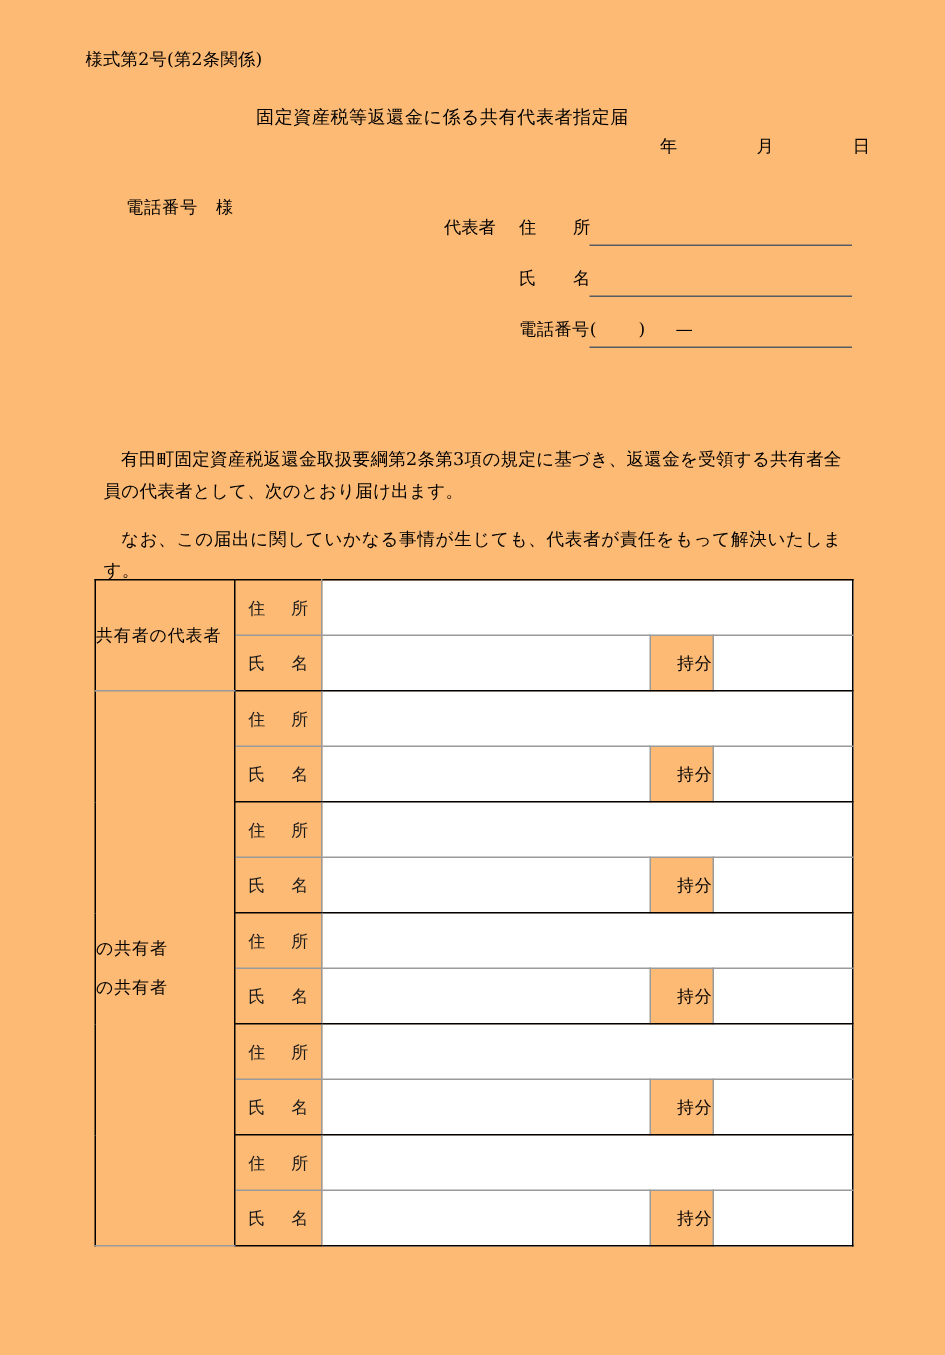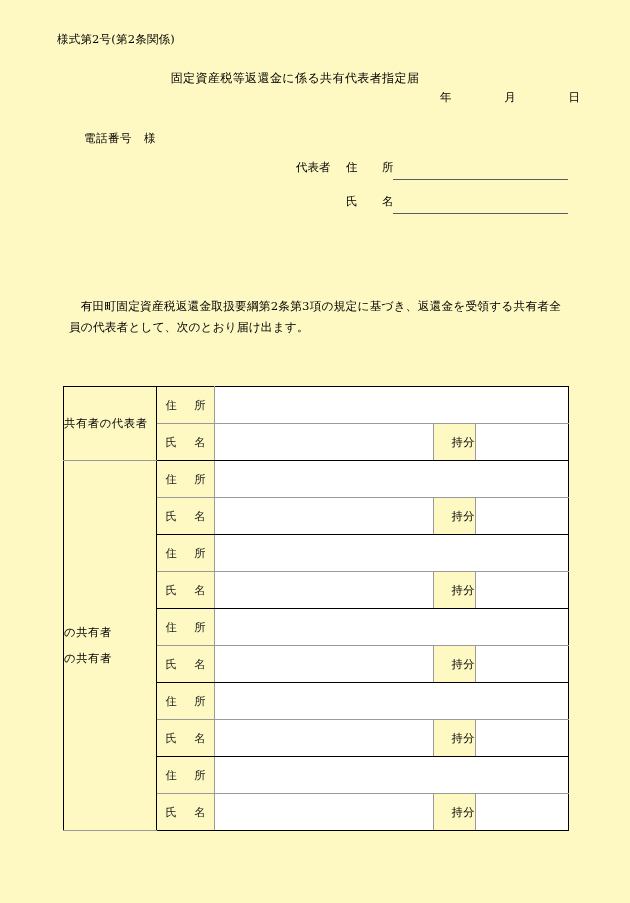--- a/index.html
+++ b/index.html
@@ -8,21 +8,21 @@
     background: #ffffff;
   }
   body {
     font-family: "DejaVu Serif", "Liberation Serif", serif;
     color: #000000;
   }
   #page {
     position: relative;
     width: 630px;
     height: 903px;
-    background: #fef9c3;
+    background: #fdba74;
     overflow: hidden;
     font-size: 11px;
   }
 
   
   .form-no {
     position: absolute;
     left: 57px;
     top: 32px;
     font-size: 11.5px;
@@ -54,21 +54,21 @@
     top: 131px;
     font-size: 11.5px;
     letter-spacing: 0.5px;
     white-space: nowrap;
   }
 
   
   .rep-block {
     position: absolute;
     left: 296px;
-    top: 158px;
+    top: 142px;
     width: 275px;
   }
   .rep-row {
     position: relative;
     height: 34px;
   }
   .rep-prefix {
     position: absolute;
     left: 0;
     top: 2px;
@@ -182,24 +182,29 @@
   <div class="rep-block">
     <div class="rep-row">
       <span class="rep-prefix">代表者</span>
       <span class="rep-label">住　　所</span>
       <span class="rep-underline"></span>
     </div>
     <div class="rep-row">
       <span class="rep-label">氏　　名</span>
       <span class="rep-underline"></span>
     </div>
+    <div class="rep-row">
+      <span class="tel-paren"><span>電話番号(</span>&nbsp;&nbsp;&nbsp;&nbsp;&nbsp;&nbsp;&nbsp;<span>)</span>&nbsp;&nbsp;&nbsp;&nbsp;&nbsp;<span>—</span></span>
+      <span class="rep-underline"></span>
+    </div>
   </div>
 
   <div class="body-text">
     <p>有田町固定資産税返還金取扱要綱第2条第3項の規定に基づき、返還金を受領する共有者全員の代表者として、次のとおり届け出ます。</p>
+    <p>なお、この届出に関していかなる事情が生じても、代表者が責任をもって解決いたします。</p>
   </div>
 
   <table class="owner-table">
     <colgroup>
       <col class="col-group">
       <col class="col-label">
       <col class="col-value">
       <col class="col-share">
       <col class="col-shareval">
     </colgroup>

